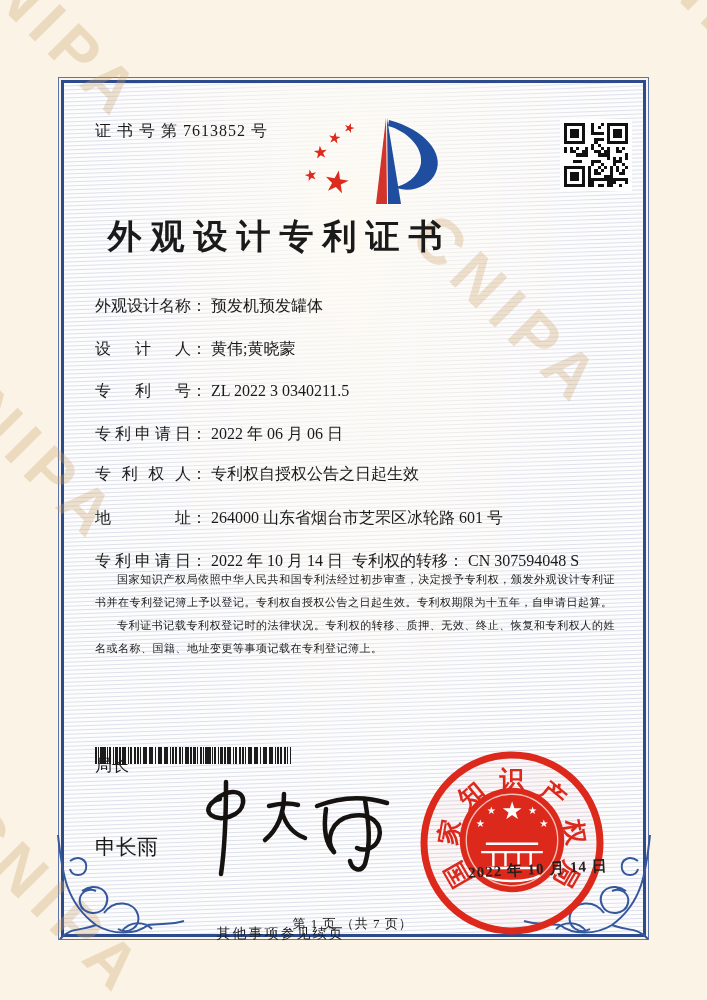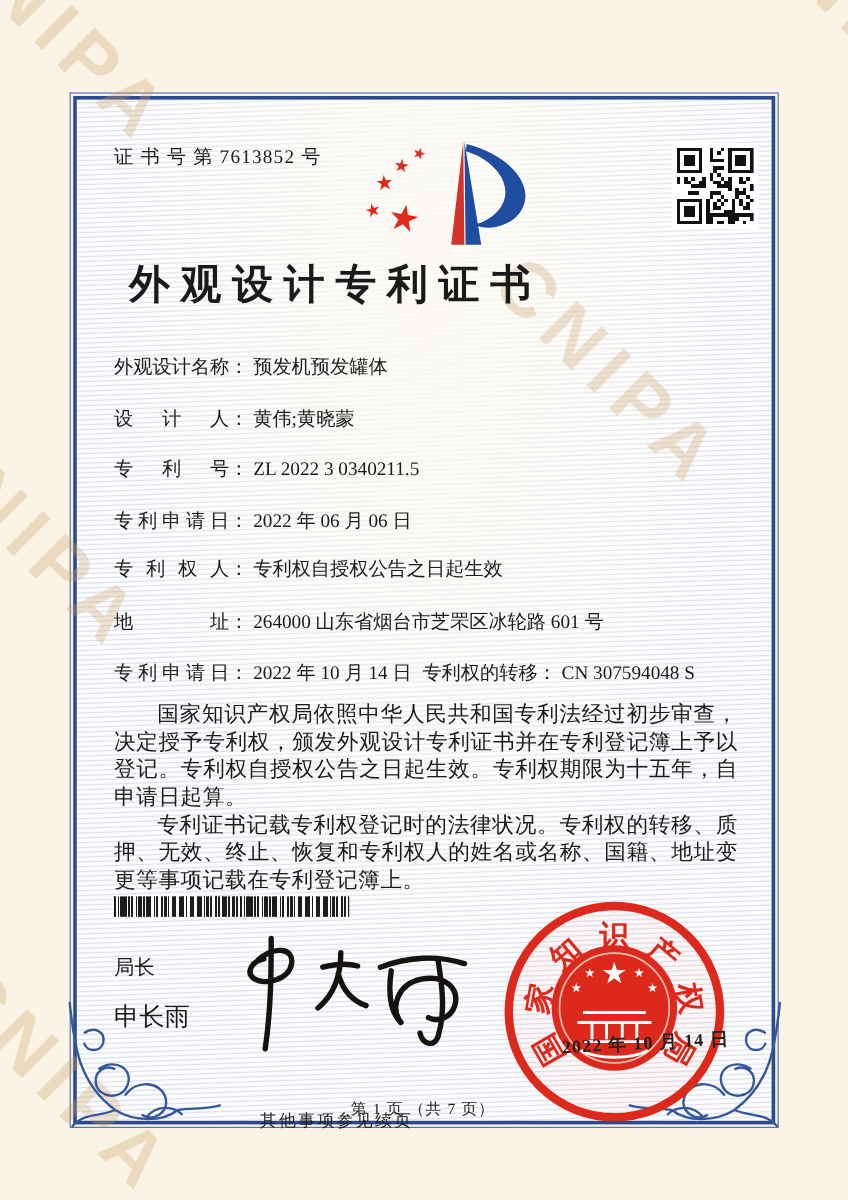--- a/index.html
+++ b/index.html
@@ -29,30 +29,30 @@
   .title{left:0;top:214px;width:559px;text-align:center;font-size:34px;font-weight:bold;
          letter-spacing:9px;}
   
   .row{left:95px;font-size:16px;white-space:nowrap;}
   .lab{display:inline-block;width:96px;text-align:justify;text-align-last:justify;}
   .val{margin-left:4px;margin-top:46px;}
   .r1{top:296px;} .r2{top:339px;} .r3{top:381px;} .r4{top:424px;}
   .r5{top:464px;} .r6{top:508px;} .r7{top:551px;} .r7b{left:352px;top:551px;}
   .r7b .lab{width:auto;text-align-last:auto;}
   
-  .body-text{left:95px;top:584px;width:520px;font-size:18px;line-height:23px;
+  .body-text{left:95px;top:568px;width:520px;font-size:11px;line-height:23px;
              text-align:justify;letter-spacing:.5px;}
   .body-text p{margin:0;text-indent:2em;}
   
   .barcode{left:95px;top:747px;width:196px;height:17px;background-color:#f8f8f8;
       background-image:
         repeating-linear-gradient(90deg,#1c1c1c 0 1px,rgba(0,0,0,0) 1px 3px),
         repeating-linear-gradient(90deg,#1c1c1c 0 2px,rgba(0,0,0,0) 2px 7px),
         repeating-linear-gradient(90deg,#1c1c1c 0 1px,rgba(0,0,0,0) 1px 5px);}
-  .official-title{left:95px;top:795px;font-size:17px;
+  .official-title{left:95px;top:754px;font-size:17px;
       font-family:"Liberation Sans","DejaVu Sans",sans-serif;}
   .official-name{left:95px;top:833px;font-size:21px;
       font-family:"Liberation Sans","DejaVu Sans",sans-serif;text-align:right;}
   .signature{left:185px;top:776px;width:215px;height:105px;}
   
   .seal{left:417px;top:748px;width:190px;height:190px;z-index:3;}
   .seal svg.ring{position:absolute;left:0;top:0;width:190px;height:190px;}
   .seal-emblem{position:absolute;left:39px;top:36px;width:112px;height:112px;}
   .seal-chars{position:absolute;left:0;top:0;right:0;bottom:0;}
   .seal-char{position:absolute;left:50%;top:50%;width:30px;height:30px;margin-left:-15px;

